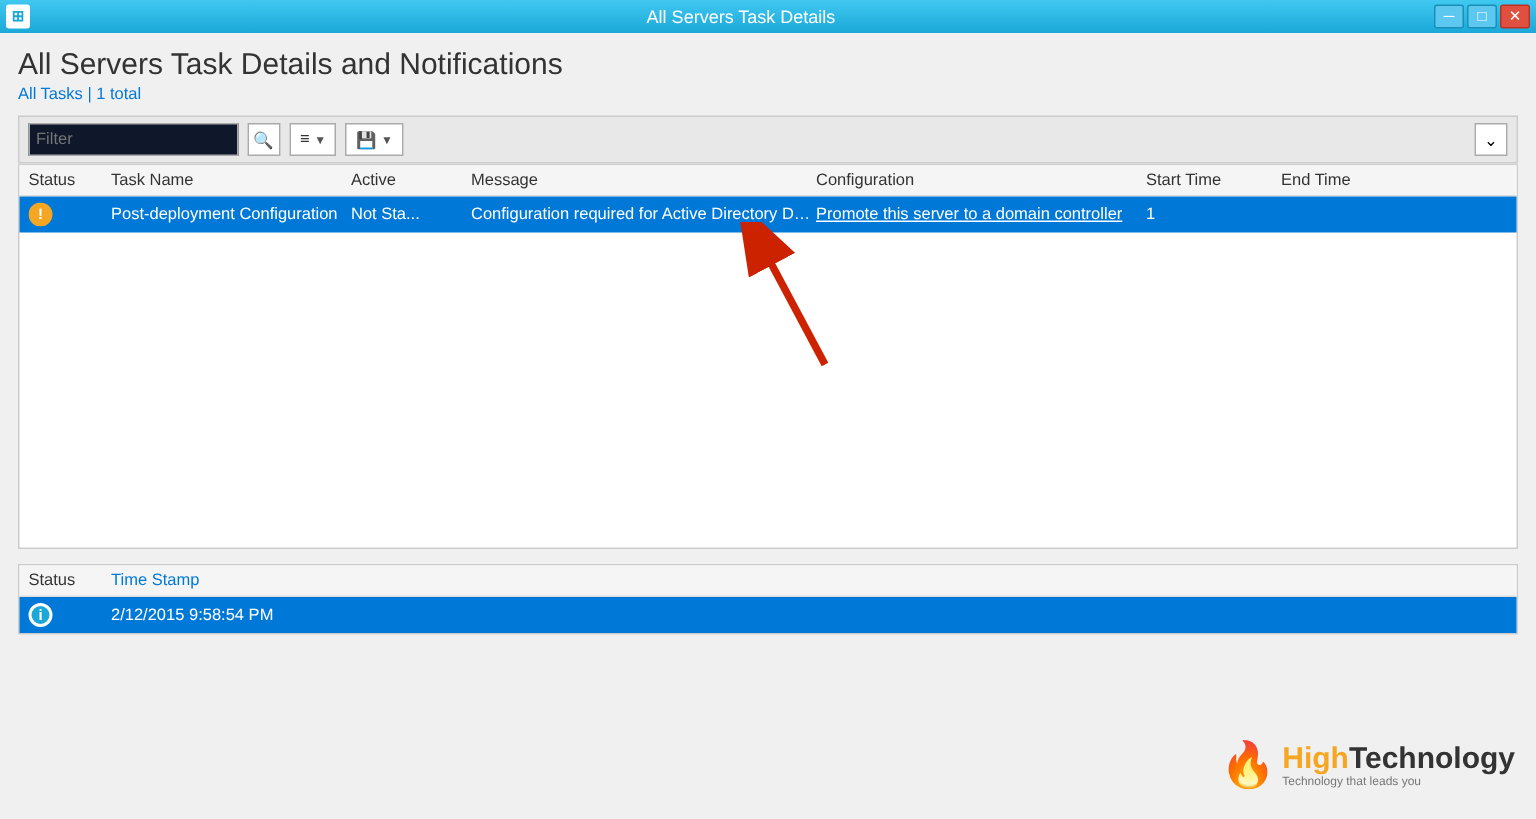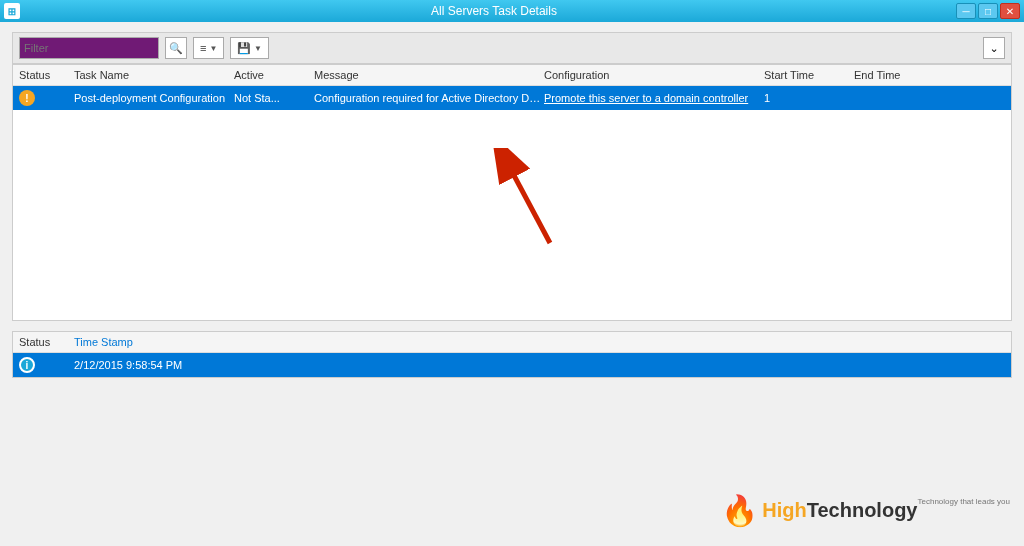--- a/index.html
+++ b/index.html
@@ -99,21 +99,21 @@
       align-items: center;
       gap: 6px;
     }
     .filter-input {
       width: 140px;
       height: 22px;
       border: 1px solid #aaa;
       padding: 0 4px;
       font-size: 11px;
       color: #999;
-      background: #701a75;
+      background: #0f172a;
     }
     .search-icon-btn {
       width: 22px;
       height: 22px;
       border: 1px solid #aaa;
       background: white;
       display: flex;
       align-items: center;
       justify-content: center;
       cursor: pointer;
@@ -246,20 +246,21 @@
     .watermark {
       position: absolute;
       bottom: 18px;
       right: 14px;
       display: flex;
       align-items: center;
       gap: 4px;
     }
     .watermark-text {
       display: flex;
+      flex-direction: column;
       align-items: flex-start;
     }
     .watermark-title {
       font-size: 18px;
       font-weight: bold;
     }
     .watermark-title span.high {
       color: #f5a623;
     }
     .watermark-title span.tech {
@@ -281,20 +282,22 @@
   <span class="title-bar-text">All Servers Task Details</span>
   <div class="title-bar-controls">
     <div class="title-btn">─</div>
     <div class="title-btn">□</div>
     <div class="title-btn close-btn">✕</div>
   </div>
 </div>
 
 <div class="main-content">
 
+  <h1 class="page-title">All Servers Task Details and Notifications</h1>
+  <div class="page-subtitle">All Tasks | 1 total</div>
 
   <div class="toolbar">
     <div class="toolbar-left">
       <input class="filter-input" type="text" placeholder="Filter" style="">
       <div class="search-icon-btn">🔍</div>
       <div class="toolbar-btn">
         <span>≡</span>
         <span class="dropdown-arrow">▼</span>
       </div>
       <div class="toolbar-btn">

